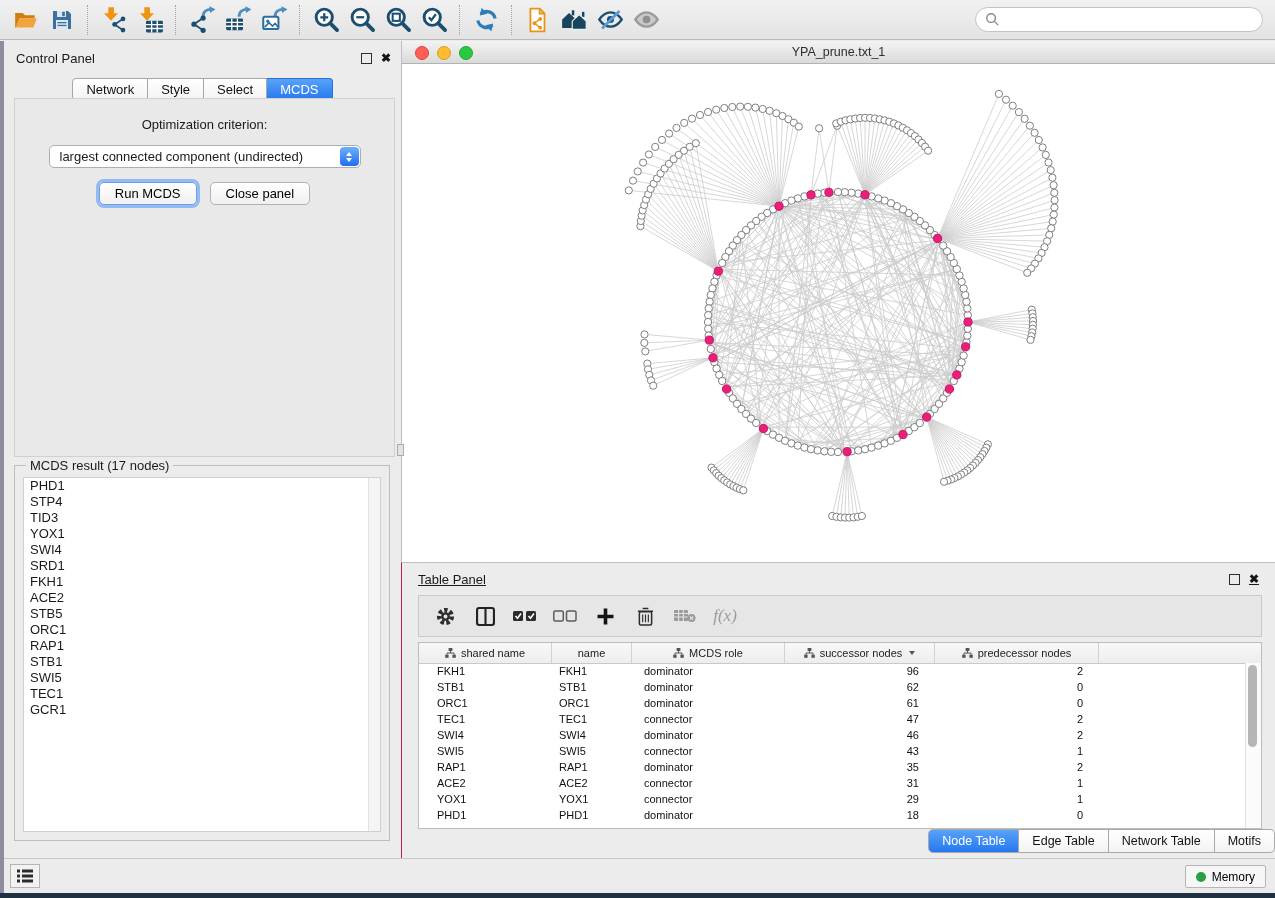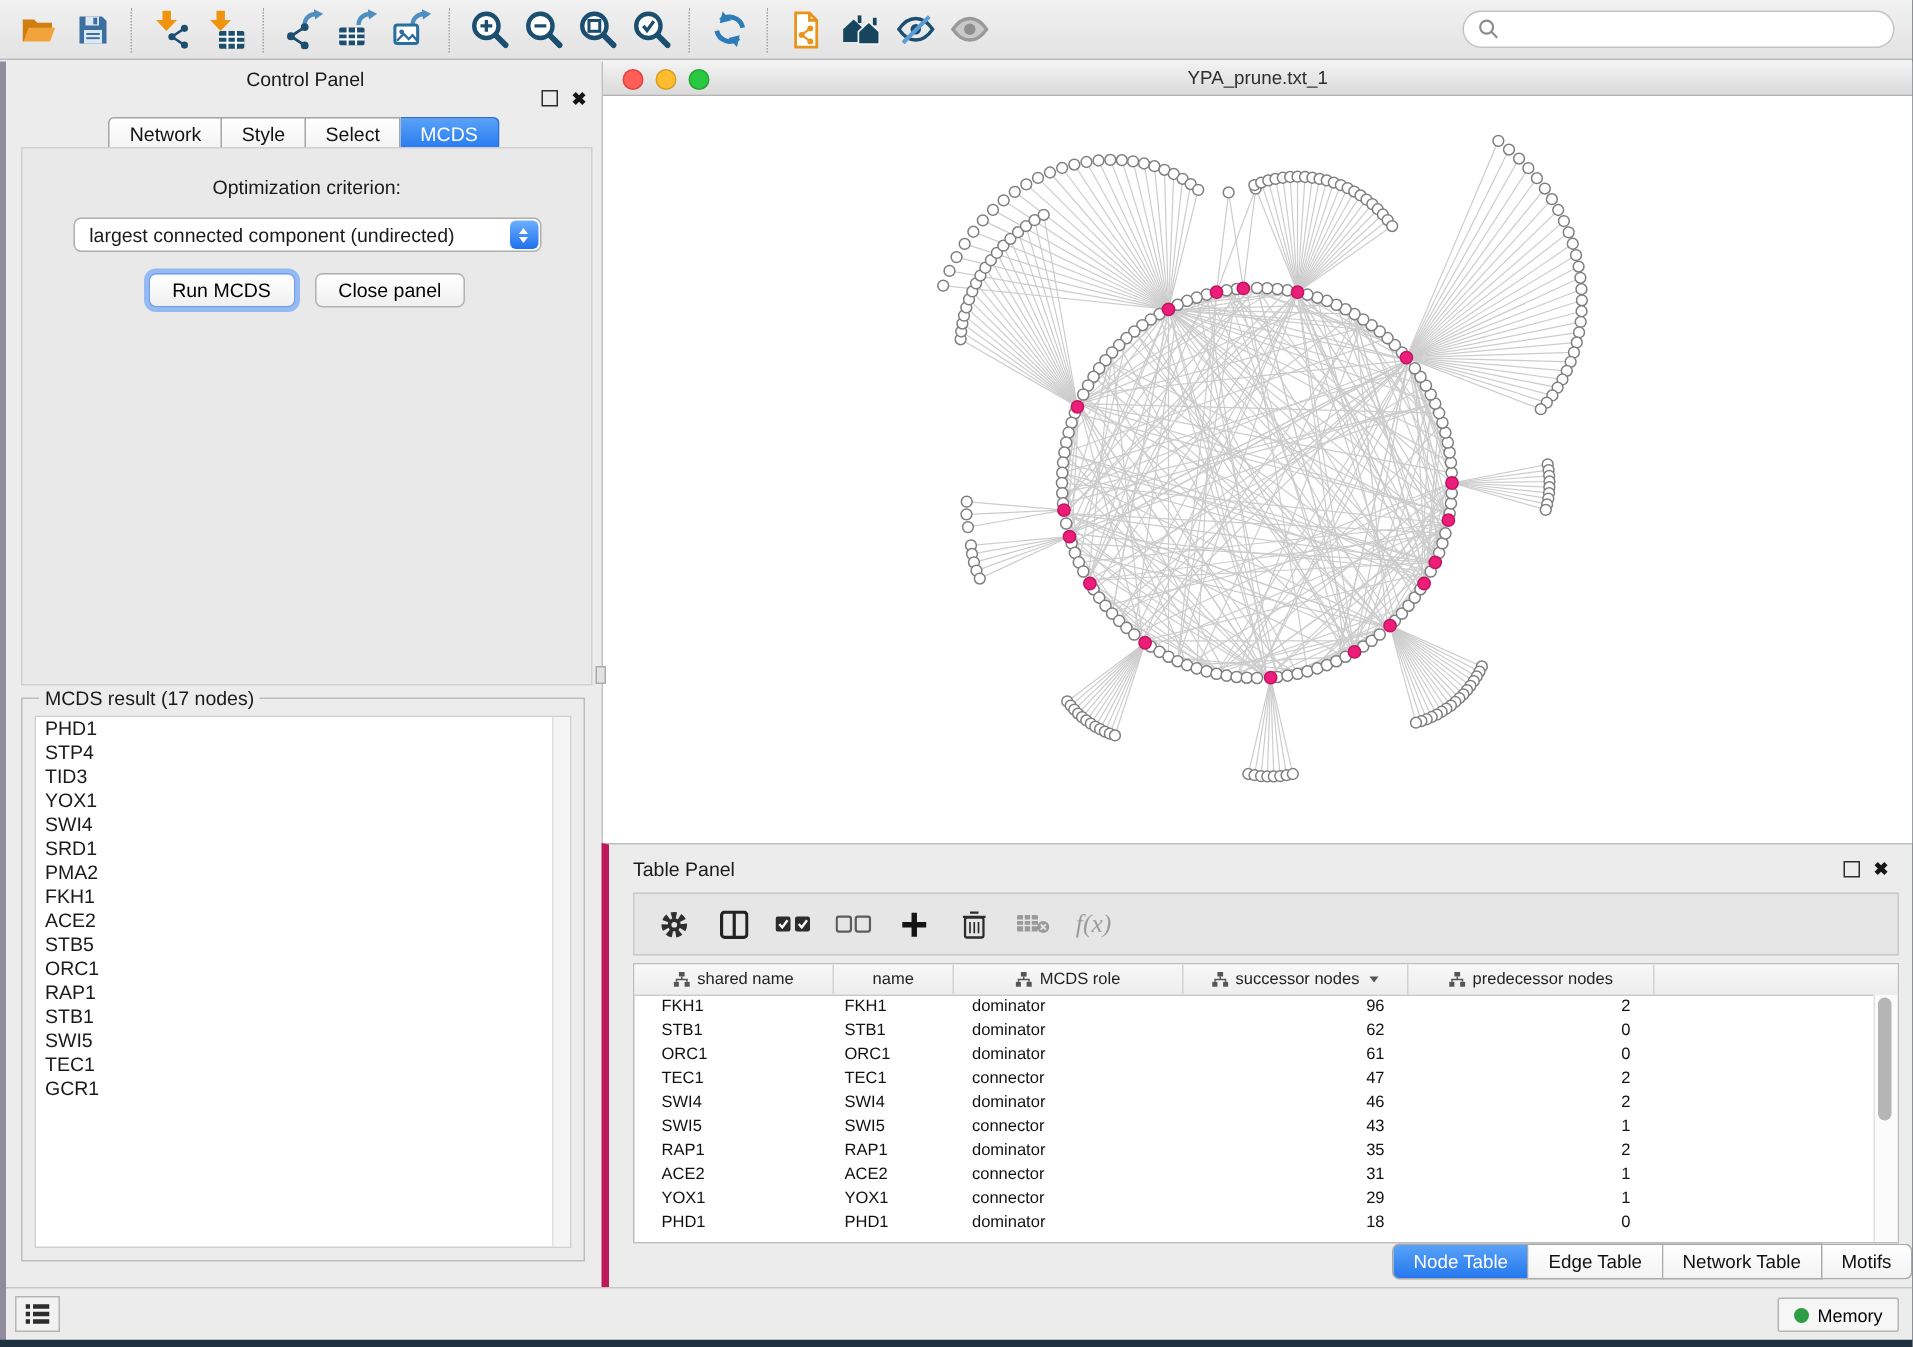--- a/index.html
+++ b/index.html
@@ -12,21 +12,21 @@
   .toolbar{position:absolute;left:0;top:0;width:1275px;height:40px;
     background:linear-gradient(#f1f1f1,#e3e3e3);border-bottom:1px solid #b9b9b9;
     display:flex;align-items:center;padding-left:8px;box-sizing:border-box;}
   .tb{width:36px;height:34px;display:flex;align-items:center;justify-content:center;border:none;background:transparent;padding:0;}
   .sep{width:1px;height:30px;border-left:1px dotted #a2a2a2;margin:0 7px;}
   .searchbox{margin-left:auto;margin-right:12px;width:268px;height:23px;background:#fff;
     border:1px solid #c3c3c3;border-radius:13px;display:flex;align-items:center;padding:0 9px;}
   .searchbox input{border:none;outline:none;flex:1;font-size:12px;font-family:"Liberation Sans",sans-serif;background:transparent;}
   
   .cpanel{position:absolute;left:4px;top:41px;width:397px;height:817px;background:#ececec;}
-  .ptitle-row{height:26px;display:flex;align-items:center;padding:4px 10px 0 12px;flex-direction:column;}
+  .ptitle-row{height:26px;display:flex;align-items:center;padding:4px 10px 0 12px;}
   .ptitle{font-size:13px;}
   .pbtns{margin-left:auto;display:flex;align-items:center;gap:9px;}
   .float-btn{width:9px;height:9px;border:1.5px solid #2d2d2d;background:transparent;display:inline-block;}
   .close-btn{font-size:12px;font-weight:bold;color:#151515;line-height:10px;}
   .seg-row{display:flex;justify-content:center;margin-top:7px;align-items:flex-end;}
   .seg{height:21px;display:flex;align-items:center;justify-content:center;font-size:13px;
     background:linear-gradient(#ffffff,#f3f3f3);border:1px solid #a6a6a6;border-left-width:0;
     padding:0 13px;color:#111;}
   .seg:first-child{border-left-width:1px;border-radius:4px 0 0 4px;}
   .seg:last-child{border-radius:0 4px 4px 0;}
@@ -56,21 +56,21 @@
   .net-titlebar{height:22px;background:linear-gradient(#f3f3f3,#dadada);border-bottom:1px solid #b2b2b2;position:relative;display:flex;align-items:center;}
   .lights{position:absolute;left:13px;top:5px;display:flex;gap:8px;}
   .light{width:12px;height:12px;border-radius:50%;}
   .l-red{background:#ff5f57;border:.5px solid #e0443e;}
   .l-yellow{background:#febc2e;border:.5px solid #d89e24;}
   .l-green{background:#28c840;border:.5px solid #24a732;}
   .net-title{flex:1;text-align:center;font-size:12.5px;color:#2e2e2e;}
   .net-canvas{position:absolute;left:0;top:23px;right:0;bottom:0;background:#fff;}
   
   .tpanel{position:absolute;left:401px;top:562px;width:874px;height:296px;background:#ececec;
-    border-left:5px solid #be185d;border-top:1px solid #bfbfbf;box-sizing:border-box;}
+    border-left:1px solid #be185d;border-top:1px solid #bfbfbf;box-sizing:border-box;text-decoration:underline;}
   .tp-title-row{height:24px;display:flex;align-items:center;padding:4px 16px 0 16px;}
   .tp-toolbar{position:absolute;left:16px;top:32px;width:844px;height:42px;background:#e6e6e6;
     border:1px solid #c9c9c9;display:flex;align-items:center;gap:0;padding-left:6px;box-sizing:border-box;}
   .tt{width:40px;height:36px;display:flex;align-items:center;justify-content:center;background:transparent;border:none;padding:0;}
   .fx{font-family:"Liberation Serif",serif;font-style:italic;font-size:17px;color:#9b9b9b;}
   .tablewrap{position:absolute;left:16px;top:79px;width:844px;height:187px;background:#fff;border:1px solid #bdbdbd;box-sizing:border-box;}
   .thead{height:20px;display:flex;background:linear-gradient(#f8f8f8,#ededed);border-bottom:1px solid #c9c9c9;}
   .th{display:flex;align-items:center;justify-content:center;gap:5px;font-size:11px;color:#222;
     border-right:1px solid #d2d2d2;box-sizing:border-box;}
   .sort-ind{width:0;height:0;border-left:3.5px solid transparent;border-right:3.5px solid transparent;border-top:4px solid #555;margin-left:2px;}
@@ -285,21 +285,20 @@
     <div class="result-group">
       <span class="result-label">MCDS result (17 nodes)</span>
       <div class="result-list" id="mcds-list">
         <div class="result-track"></div>
       <div class="li">PHD1</div>
           <div class="li">STP4</div>
           <div class="li">TID3</div>
           <div class="li">YOX1</div>
           <div class="li">SWI4</div>
           <div class="li">SRD1</div>
-          <div class="li">PMA2</div>
           <div class="li">FKH1</div>
           <div class="li">ACE2</div>
           <div class="li">STB5</div>
           <div class="li">ORC1</div>
           <div class="li">RAP1</div>
           <div class="li">STB1</div>
           <div class="li">SWI5</div>
           <div class="li">TEC1</div>
           <div class="li">GCR1</div>
         </div>

